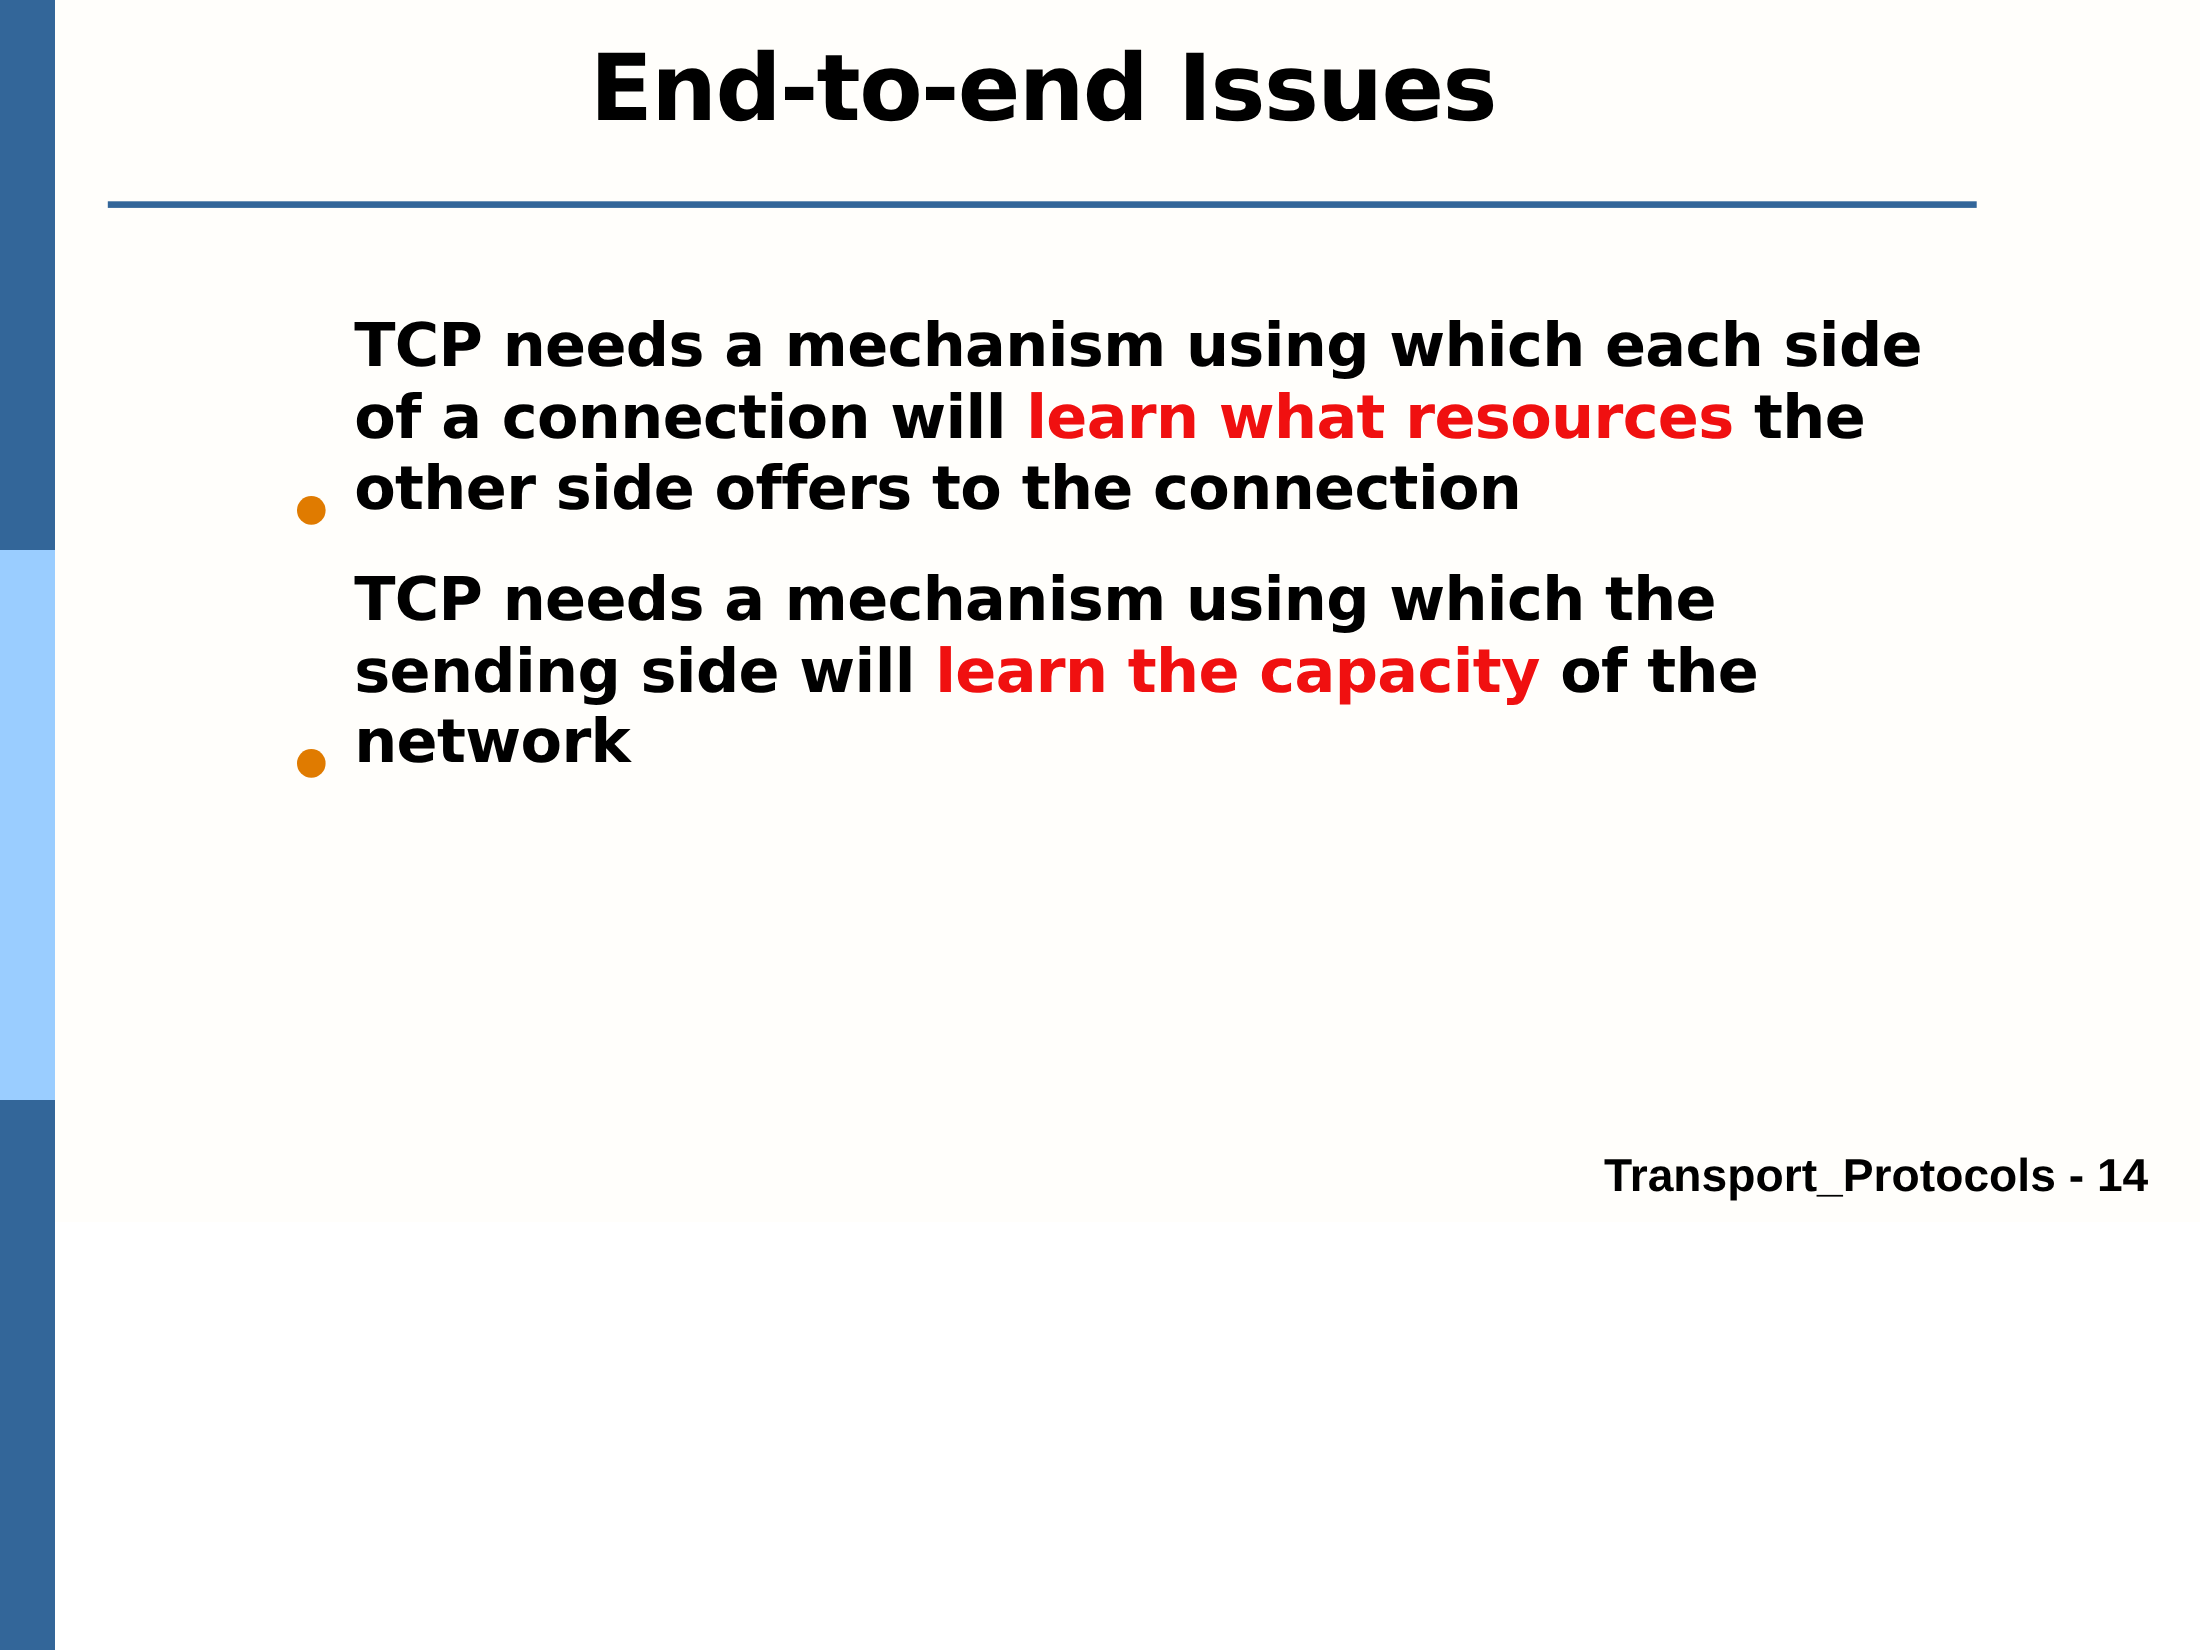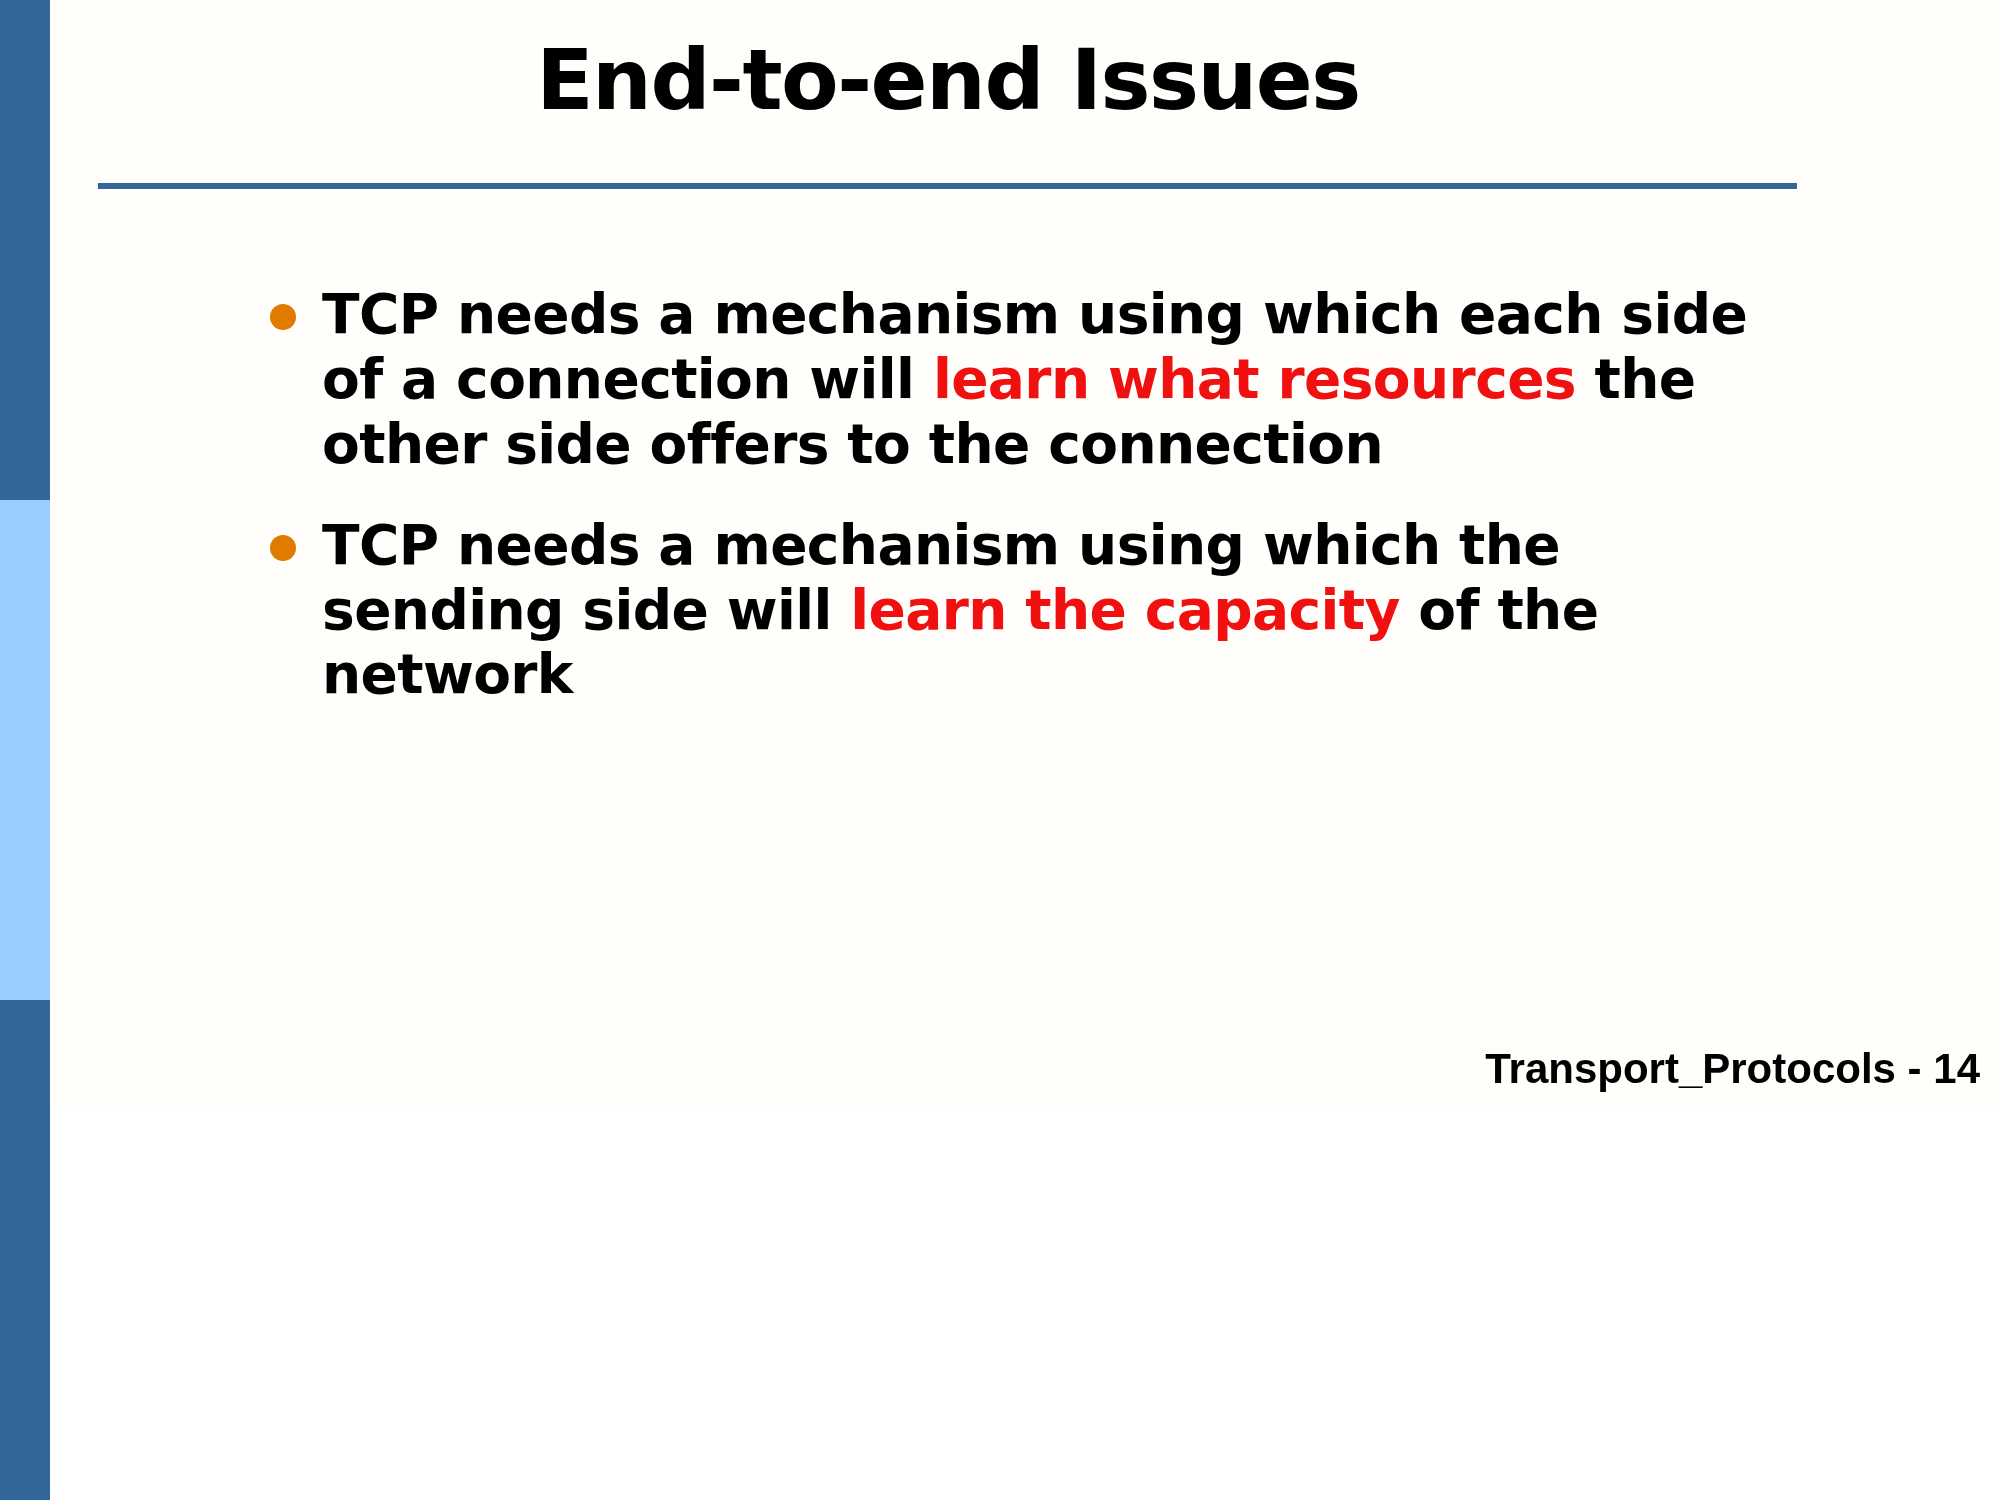--- a/index.html
+++ b/index.html
@@ -67,21 +67,21 @@
   
   .body {
     position: absolute;
     left: 270px;
     top: 282px;
     width: 1560px;
   }
 
   .bullet-row {
     display: flex;
-    align-items: flex-start;
+    align-items: flex-end;
     margin-bottom: 36px;
   }
 
   .bullet-dot {
     flex: 0 0 auto;
     width: 26px;
     height: 26px;
     border-radius: 50%;
     background: #E07B00;
     margin-top: 22px;
@@ -97,21 +97,21 @@
     color: #000000;
     letter-spacing: -0.6px;
     max-width: 1470px;
   }
 
   .hl { color: #F01010; }
 
   
   .footer {
     position: absolute;
-    right: 20px;
+    right: 47px;
     bottom: 18px;
     font-family: "Liberation Sans", sans-serif;
     font-weight: bold;
     font-size: 42px;
     color: #000000;
     white-space: nowrap;
   }
 </style>
 </head>
 <body>

